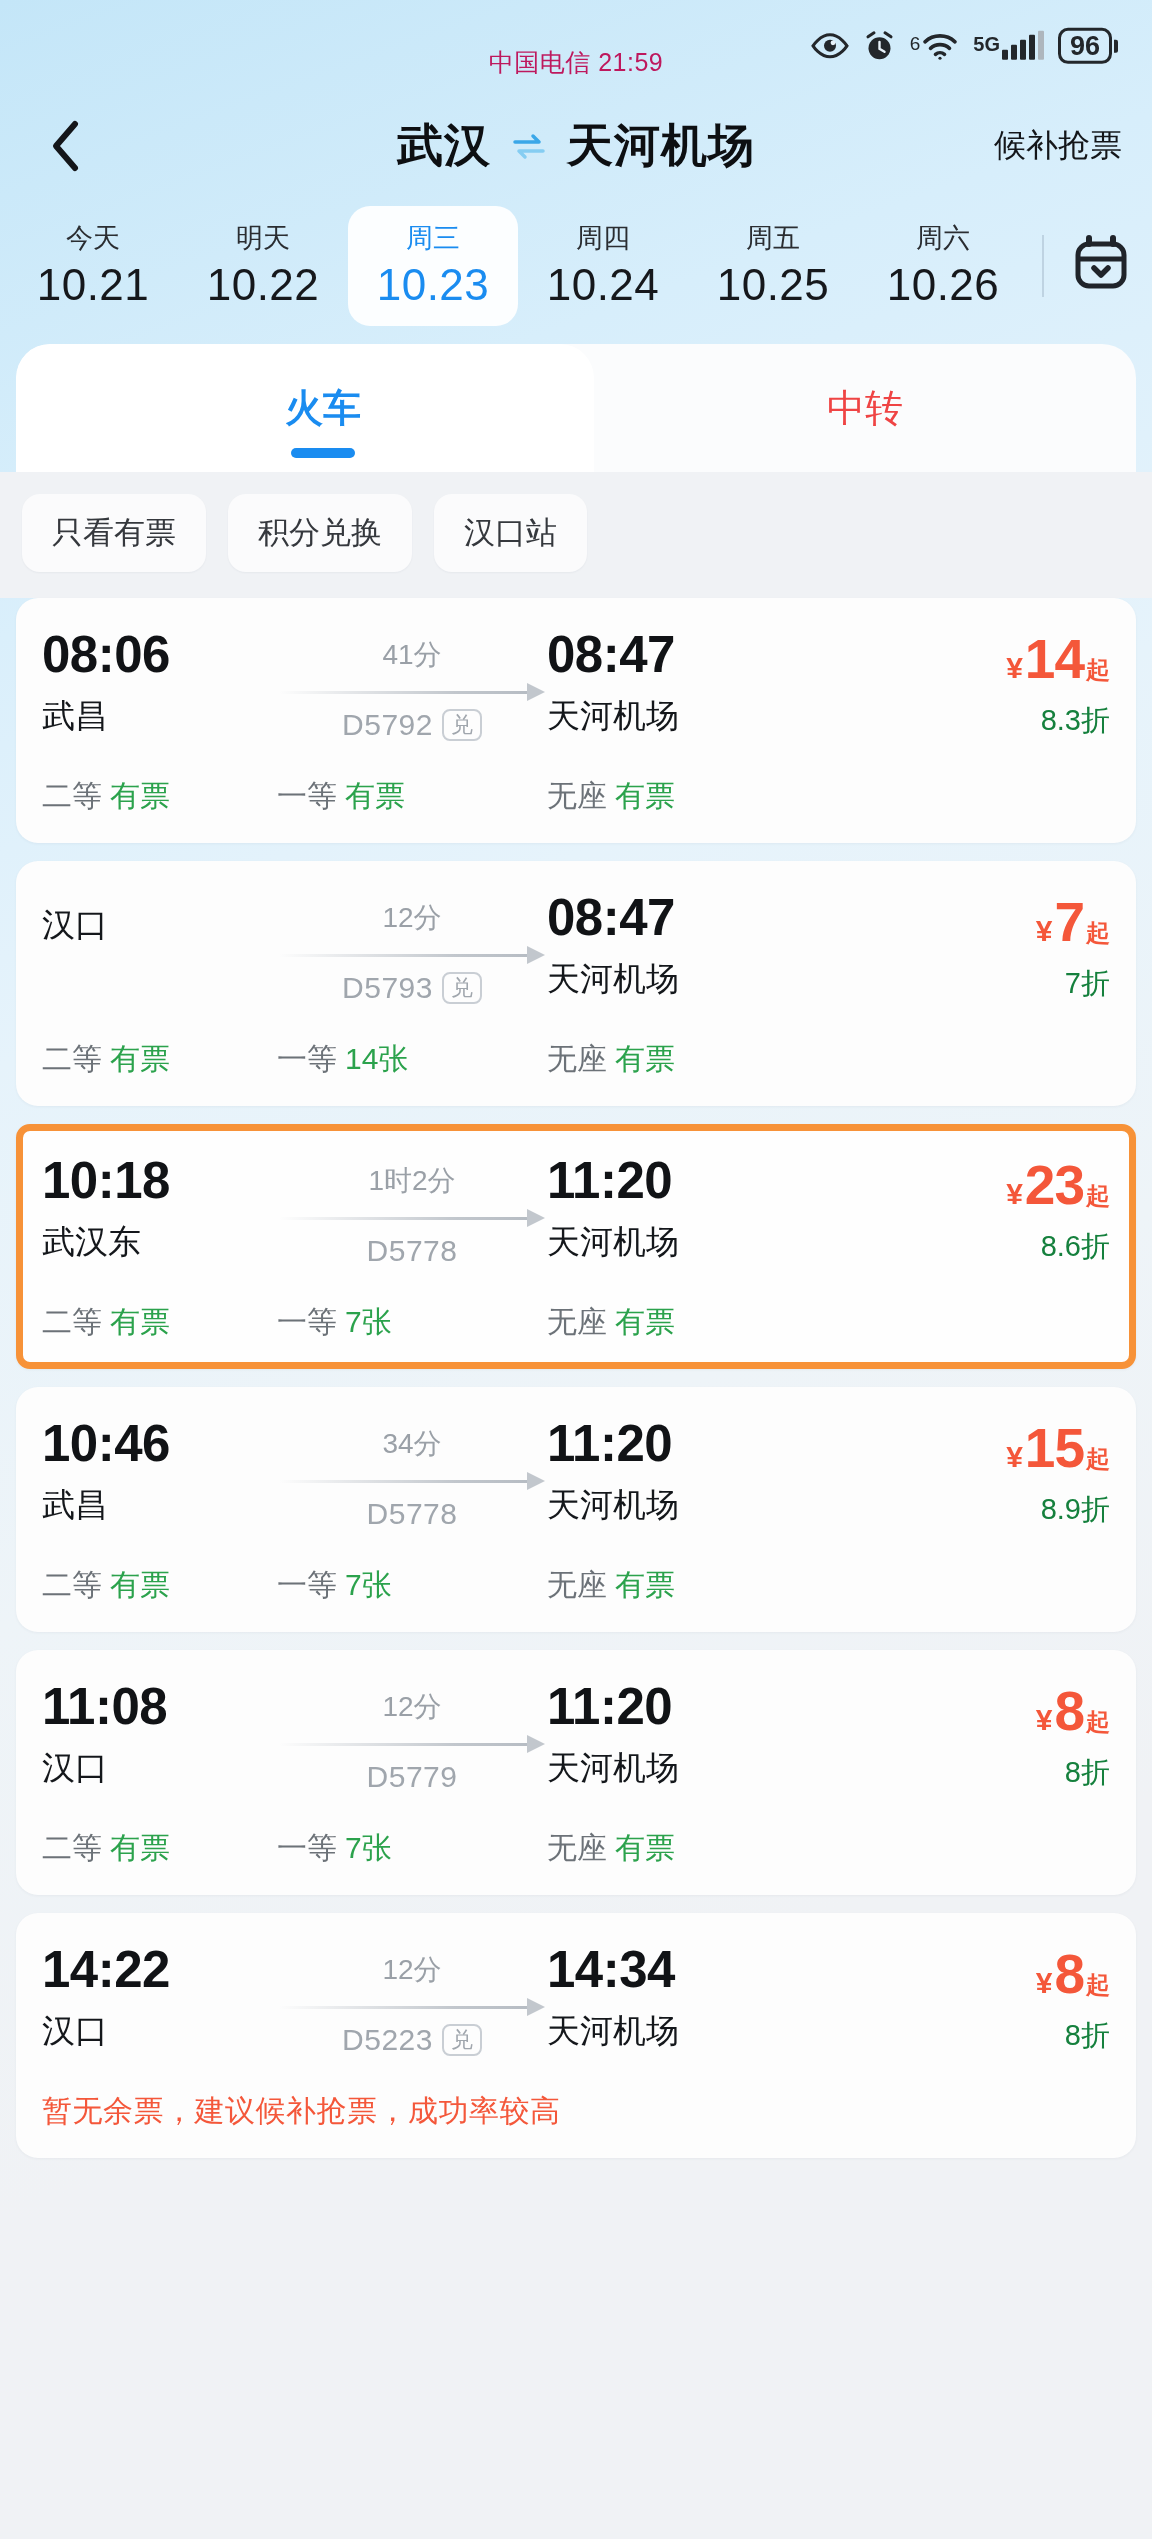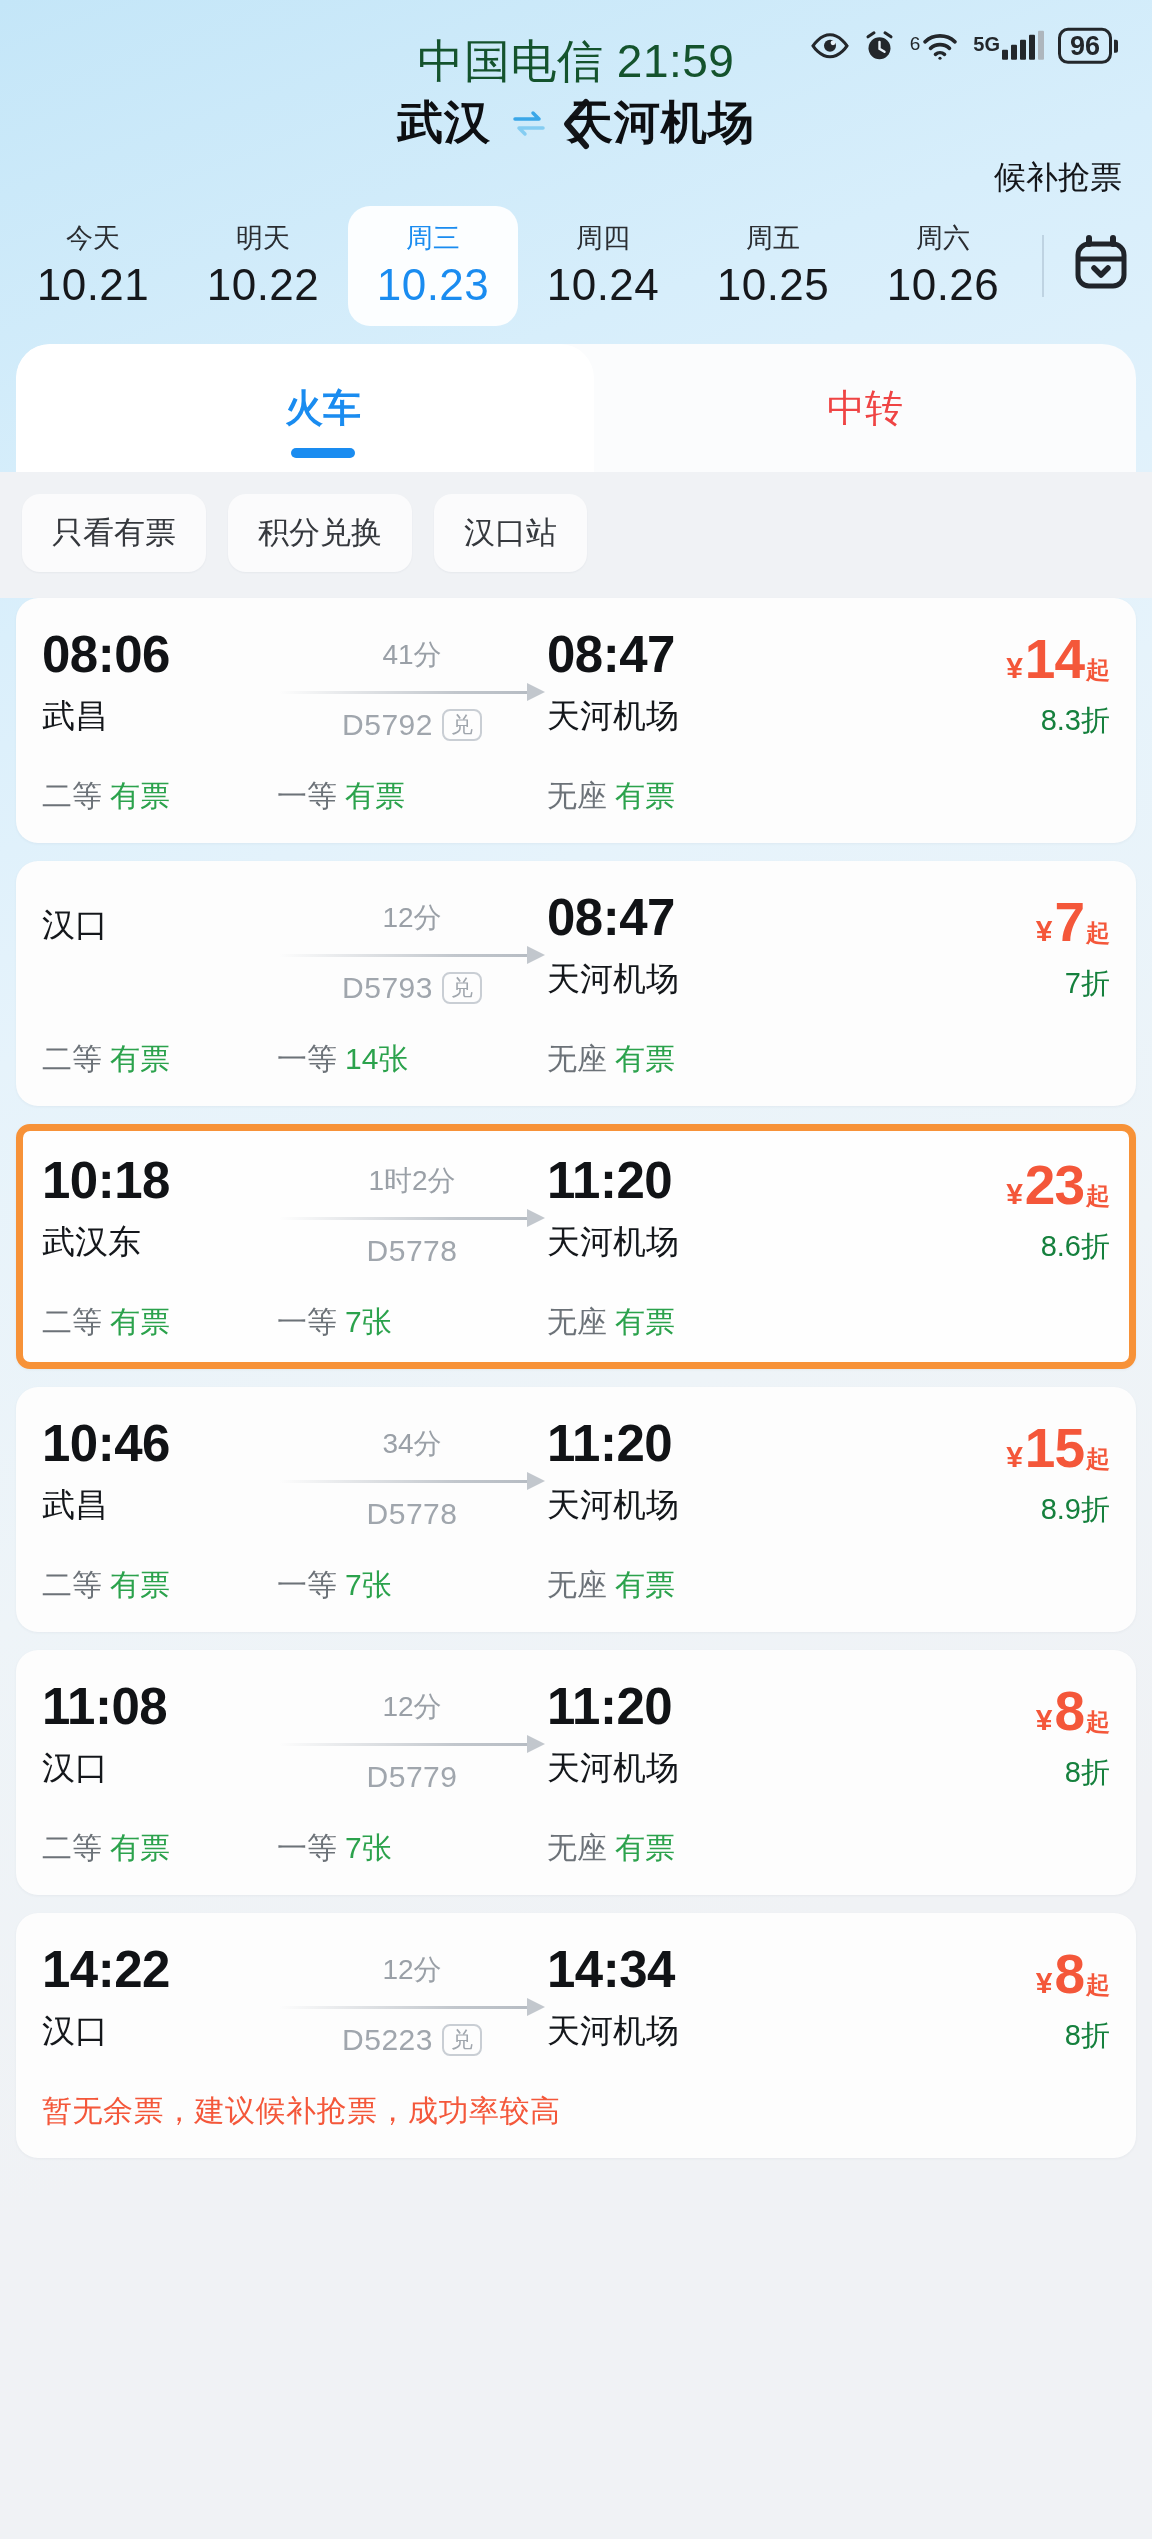--- a/index.html
+++ b/index.html
@@ -10,40 +10,40 @@
     overflow:hidden;
     -webkit-font-smoothing:antialiased;
   }
   .screen { position:relative; width:1152px; height:2539px; }
 
   
   .statusbar {
     height:92px; display:flex; align-items:center; justify-content:center;
     position:relative; padding:0 34px;
   }
-  .sb-center { font-size:46px; color:#14532d; letter-spacing:.5px; white-space:nowrap;margin-top:32px; }
+  .sb-center { font-size:25px; color:#be185d; letter-spacing:.5px; white-space:nowrap;margin-top:32px; }
   .sb-right { position:absolute; right:34px; top:50%; transform:translateY(-50%);
               display:flex; align-items:center; gap:14px; }
   .sb-icon { display:flex; align-items:flex-end; color:#23272b; }
   .sb-sup { font-size:19px; line-height:1; margin-right:1px; align-self:flex-start; position:relative; top:2px;}
   .fiveg { font-size:20px; font-weight:700; line-height:1; align-self:flex-start; position:relative; top:1px;}
   .bars { display:flex; align-items:flex-end; gap:3px; height:27px; margin-left:2px; }
   .bars i { width:6px; background:#23272b; border-radius:1px; display:block; }
   .bars i:nth-child(1){height:10px}
   .bars i:nth-child(2){height:15px}
   .bars i:nth-child(3){height:20px}
   .bars i:nth-child(4){height:25px}
   .bars i:nth-child(5){height:29px;background:#aeb6bd}
   .battery { display:flex; align-items:center; }
   .batt-body { border:3px solid #23272b; border-radius:10px; padding:1px 9px;
                font-size:27px; font-weight:600; line-height:1.05; color:#23272b; }
   .batt-cap { width:4px; height:13px; background:#23272b; border-radius:0 2px 2px 0; margin-left:2px; }
 
   
-  .header { height:108px; display:flex; align-items:center; position:relative; padding:0 30px;flex-direction:column; }
+  .header { height:108px; display:flex; align-items:center; position:relative; padding:0 30px; }
   .back { width:70px; height:70px; display:flex; align-items:center; justify-content:center; cursor:pointer;}
   .back svg { display:block; }
   .title-wrap { position:absolute; left:0; right:0; display:flex; align-items:center;
                 justify-content:center; gap:20px; pointer-events:none; }
   .title-station { font-size:46px; font-weight:700; color:#0d0f12; letter-spacing:1px; }
   .swap { width:36px; height:36px; display:flex; align-items:center; justify-content:center;}
   .topright { margin-left:auto; font-size:32px; color:#14161a; font-weight:500; z-index:2; }
 
   
   .dates { display:flex; align-items:center; height:120px; padding:0 8px; margin-top:6px; }

